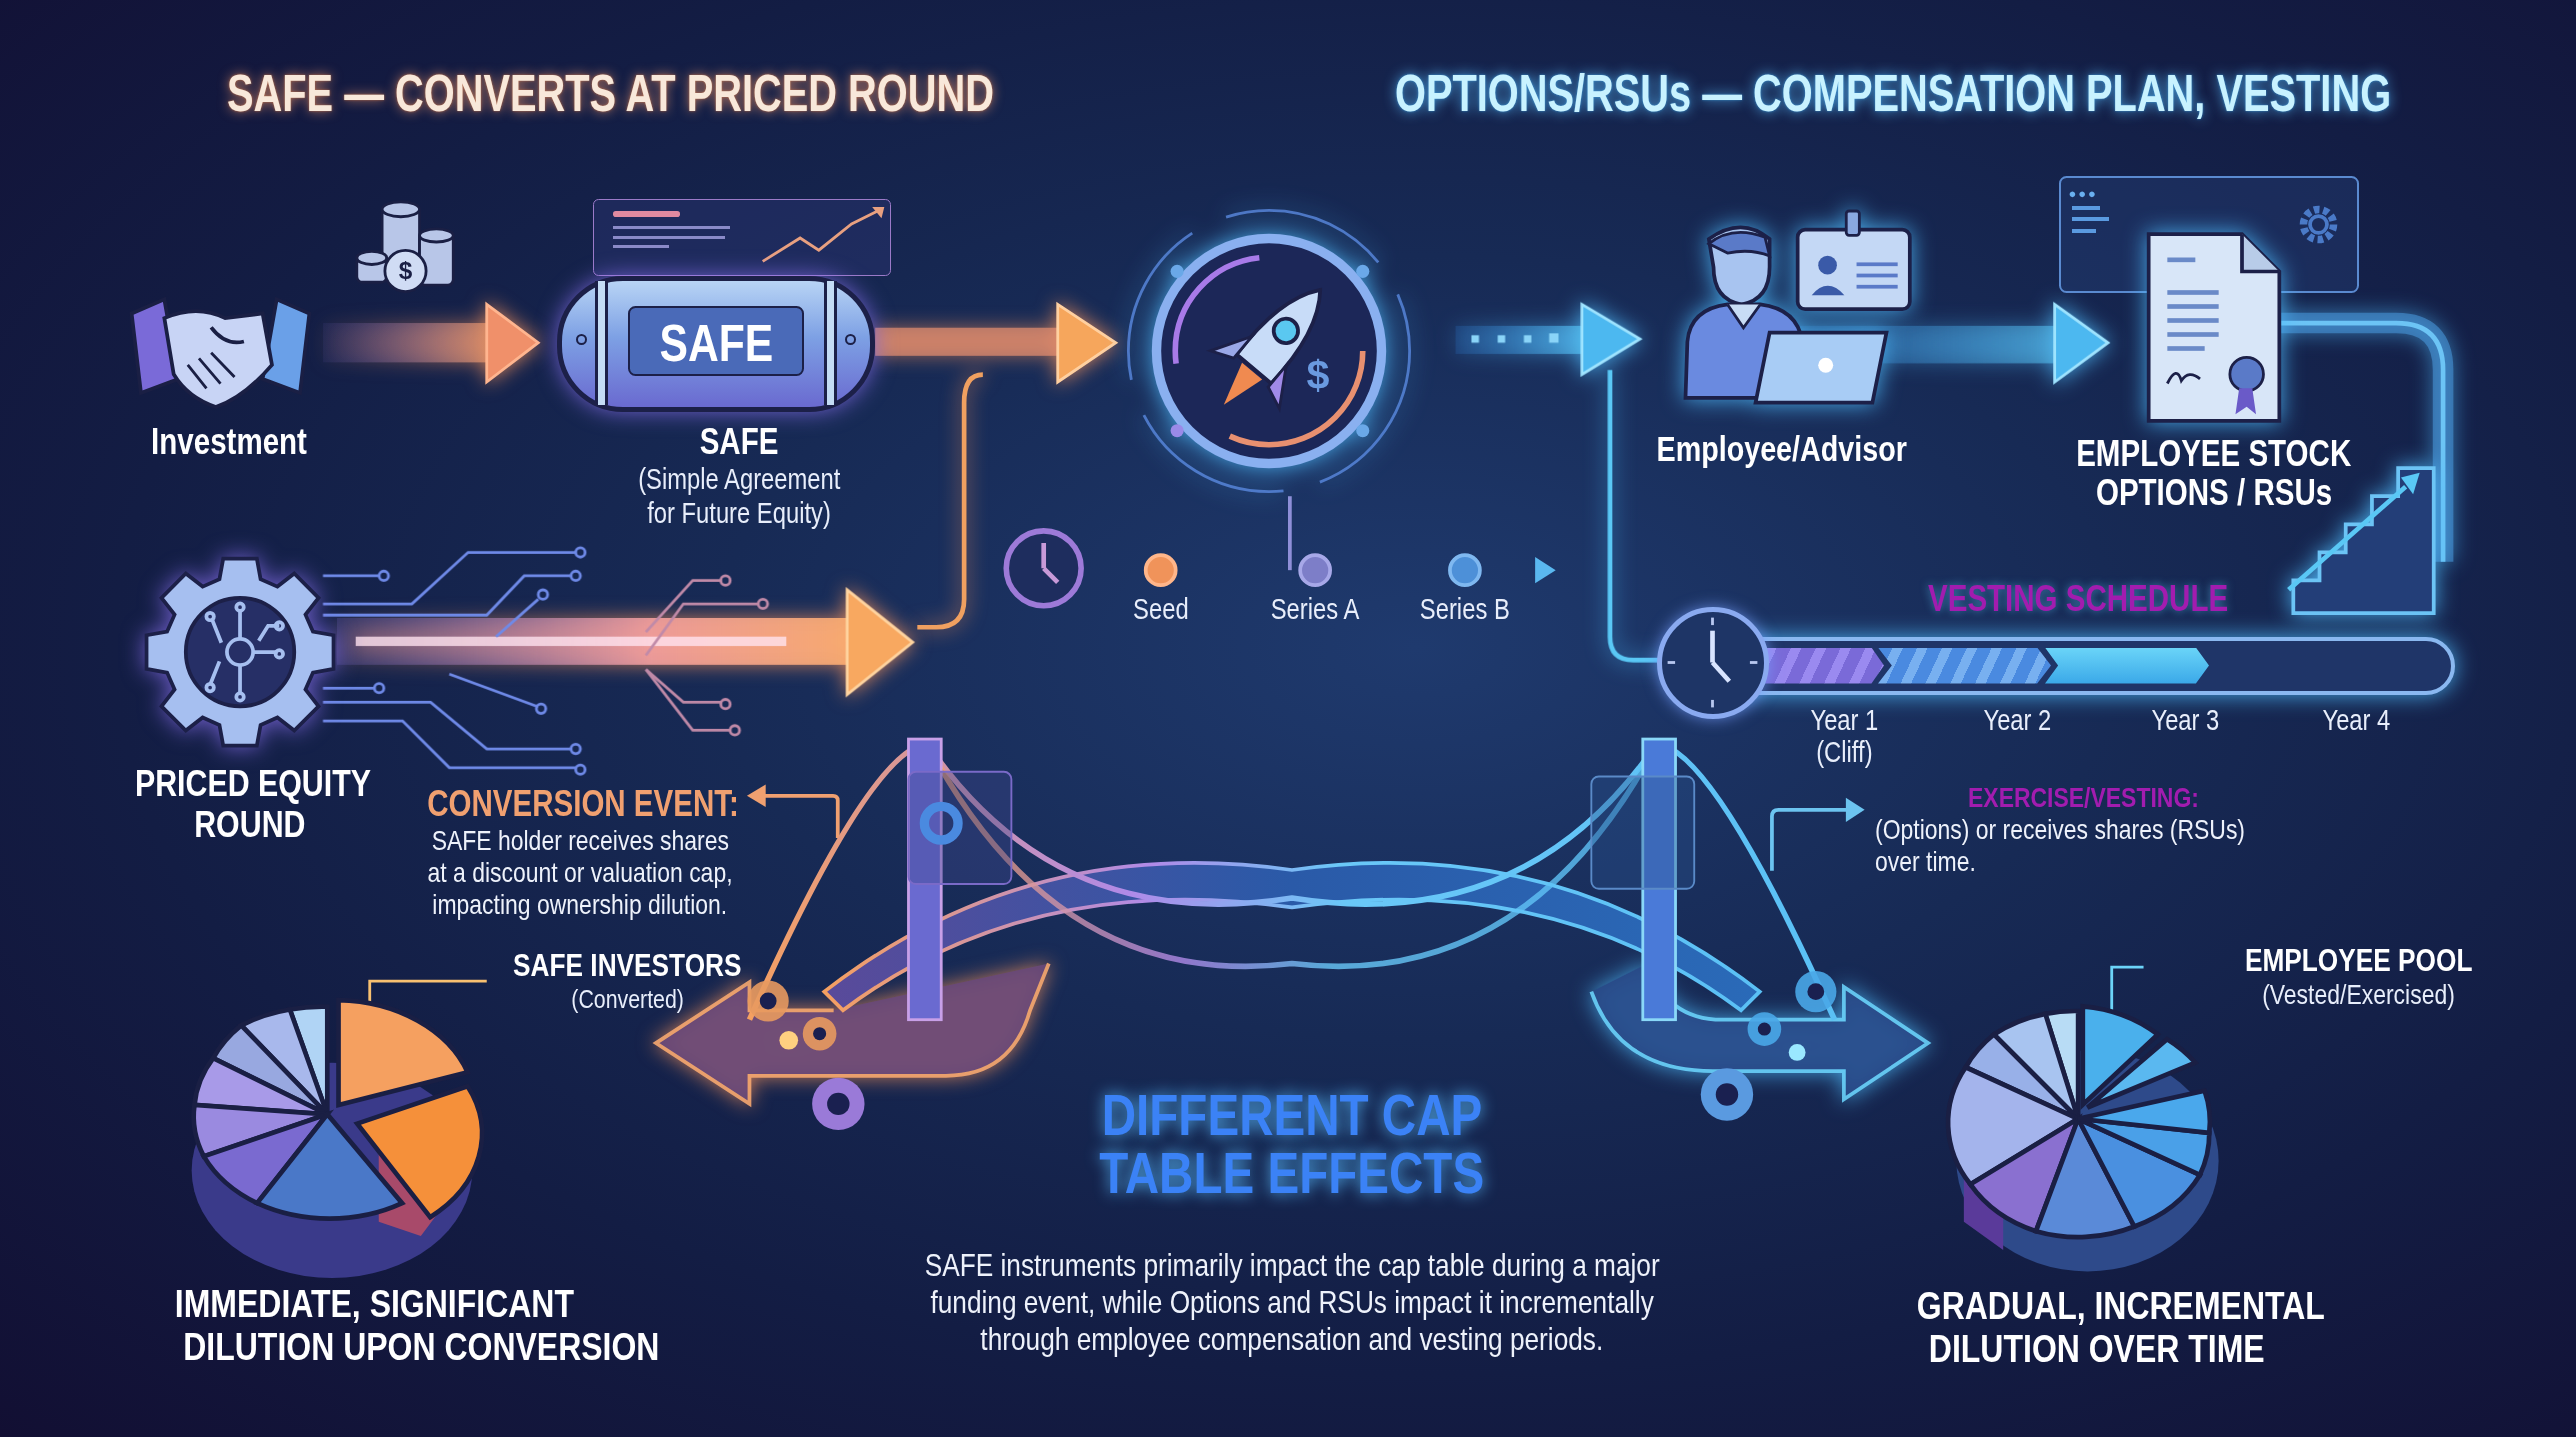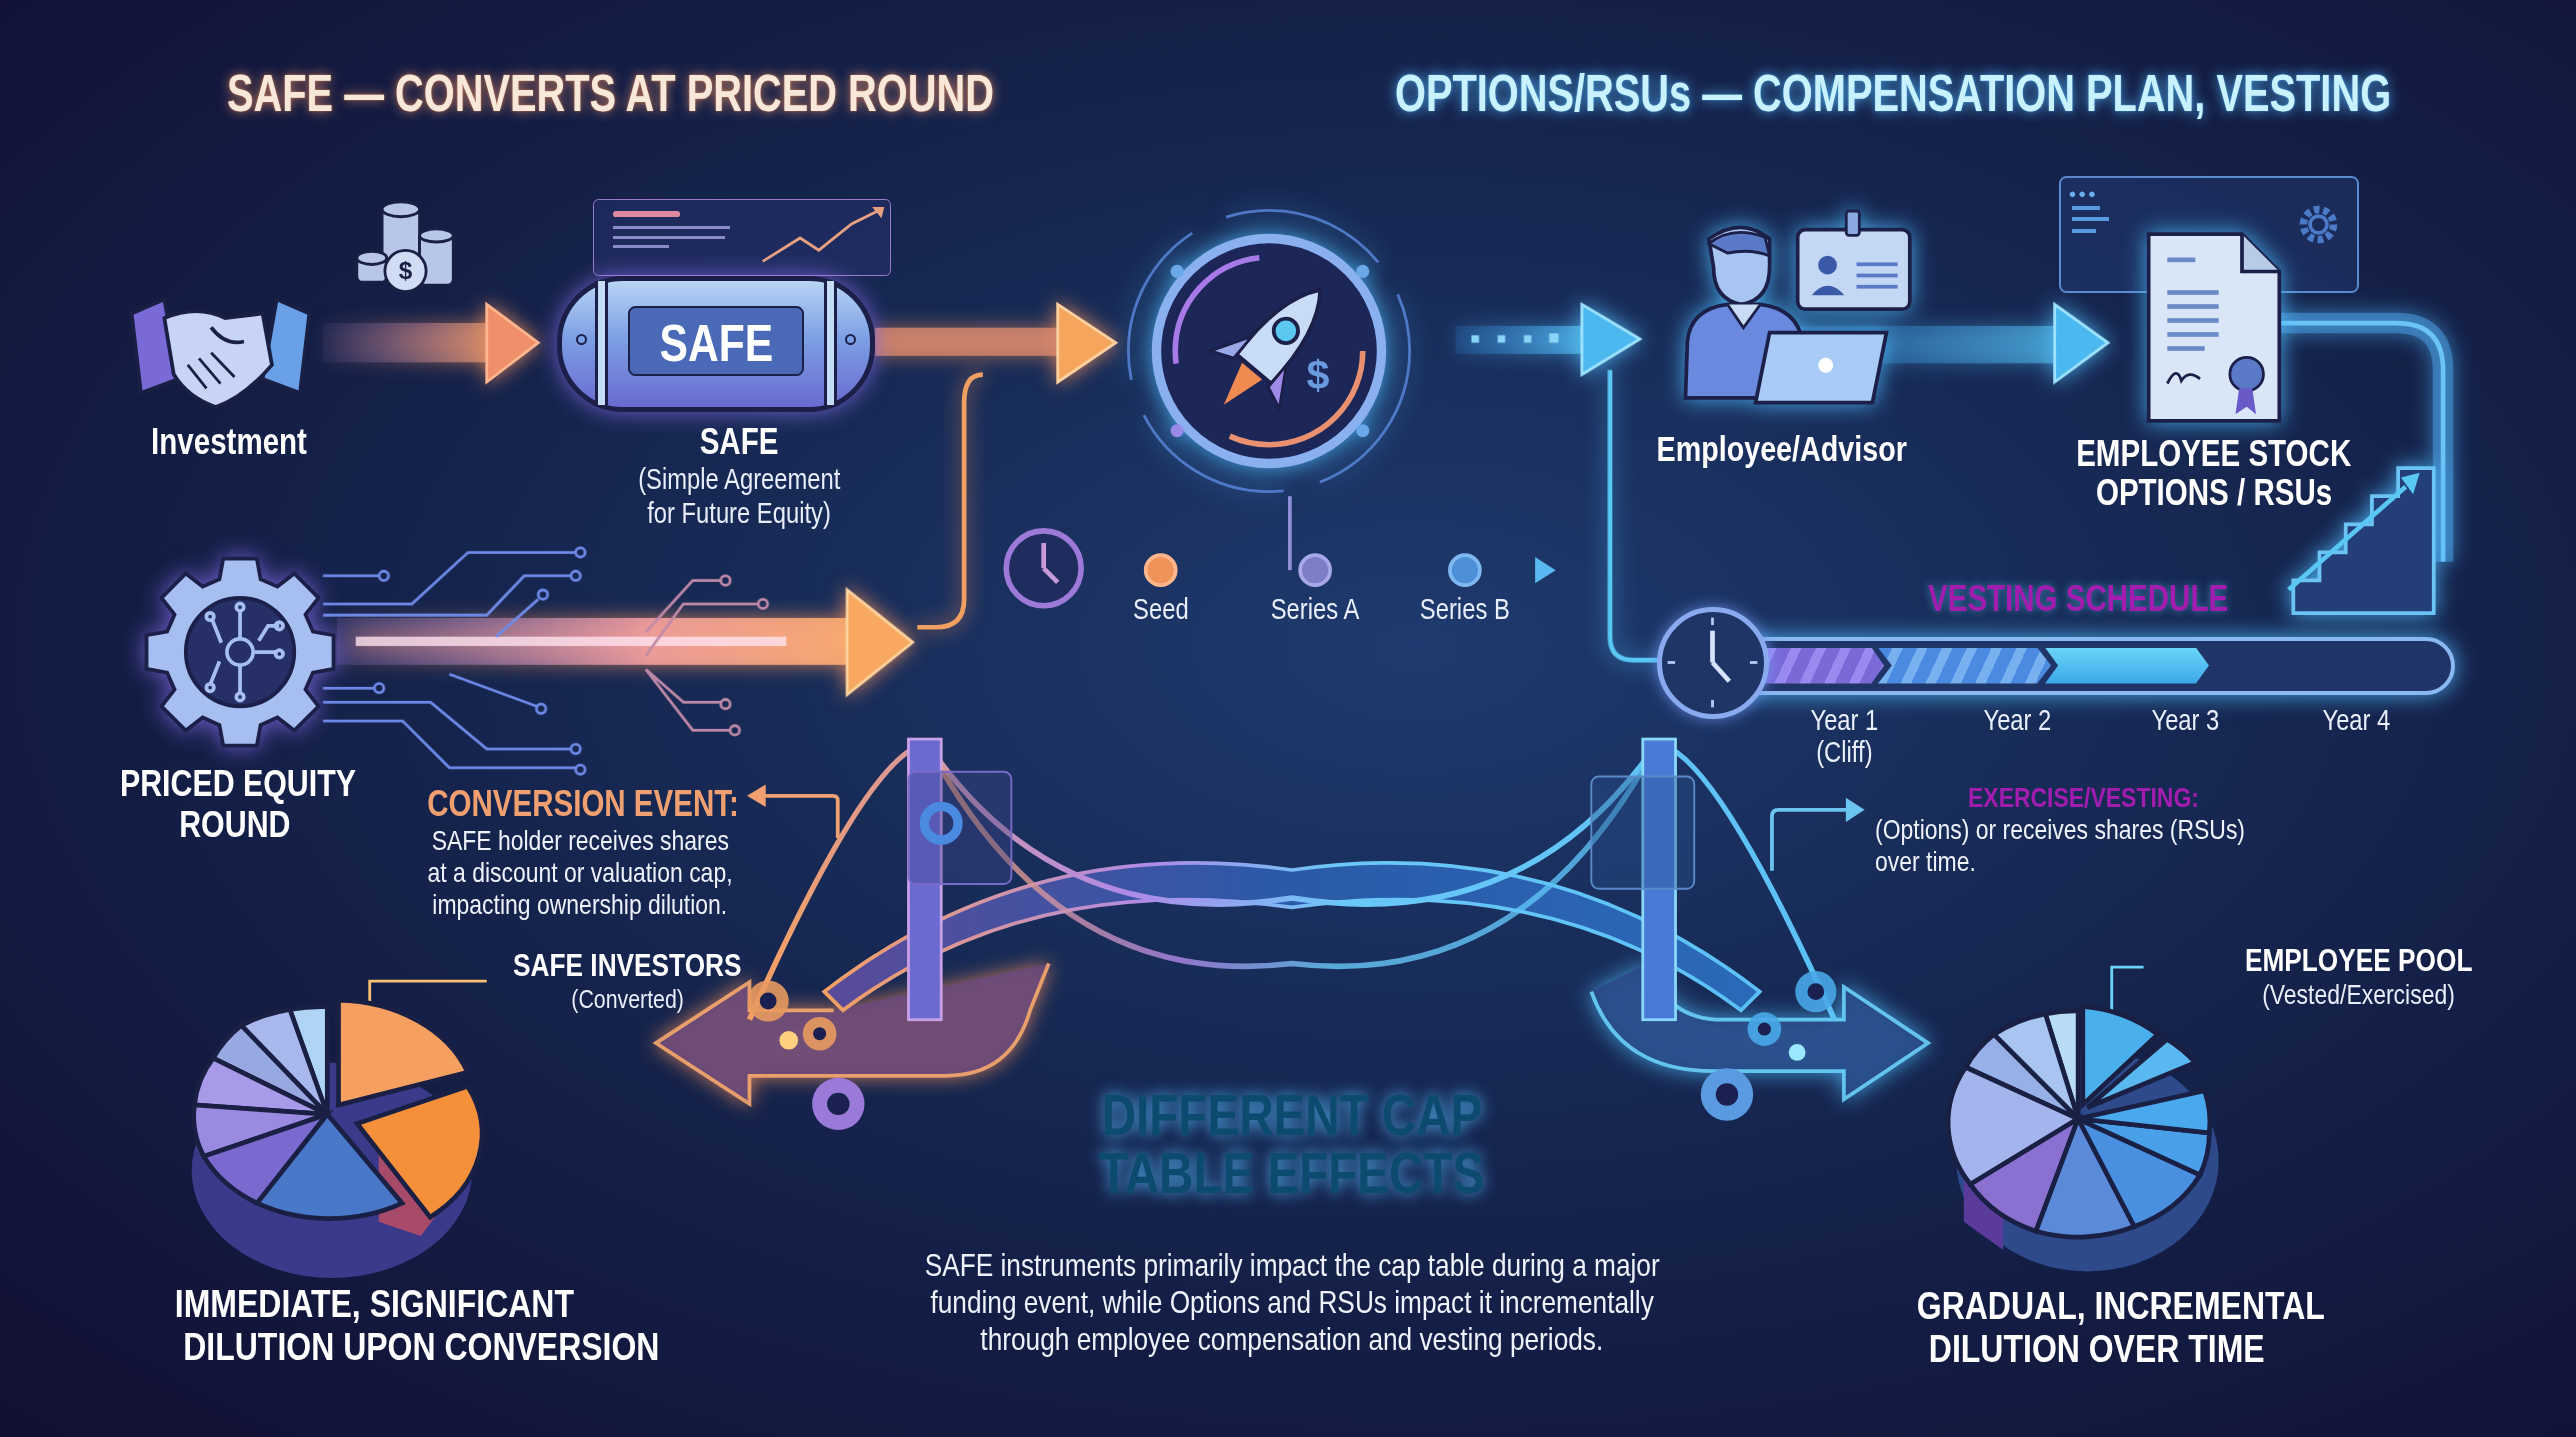--- a/index.html
+++ b/index.html
@@ -226,21 +226,21 @@
         <circle cx="0" cy="-48" r="4"></circle>
           <circle cx="-32" cy="-38" r="4"></circle>
           <circle cx="42" cy="-28" r="4"></circle>
         <circle cx="-32" cy="38" r="4"></circle>
           <circle cx="0" cy="48" r="4"></circle>
           <circle cx="42" cy="2" r="4"></circle>
       </g>
     </g>
   </svg>
 </div>
-<div class="abs lbl" style="left:94px;top:763px;width:281px;font-size:37px;line-height:41px;">
+<div class="abs lbl" style="left:109px;top:763px;width:281px;font-size:37px;line-height:41px;">
   <div><span class="narrow">PRICED EQUITY</span></div>
   <div><span class="narrow">ROUND</span></div>
 </div>
 
 <div class="abs glow-blue" style="left:1119px;top:201px;width:300px;height:300px;">
   <svg width="300" height="300" style="left:0;top:0;" viewBox="0 0 320 320">
     <circle cx="160" cy="160" r="150" fill="none" stroke="#5a8ae0" stroke-width="3" stroke-dasharray="180 40" opacity="0.8"></circle>
     <circle cx="160" cy="160" r="120" fill="#1c2758" stroke="#8ab0f0" stroke-width="10"></circle>
     <circle cx="160" cy="160" r="100" fill="none" stroke="#e89070" stroke-width="6" stroke-dasharray="200 430"></circle>
     <circle cx="160" cy="160" r="100" fill="none" stroke="#a87ae8" stroke-width="6" stroke-dasharray="0 300 160 400"></circle>
@@ -443,21 +443,21 @@
         <circle cx="1205" cy="340" r="7"></circle>
         <circle cx="1165" cy="410" r="12"></circle>
       </g>
 
     <rect x="290" y="65" width="110" height="120" rx="8" fill="rgba(60,70,140,0.4)" stroke="#7a6ac8" stroke-width="2"></rect>
     <circle cx="325" cy="120" r="18" fill="none" stroke="#4a8ae0" stroke-width="10"></circle>
     <rect x="1020" y="70" width="110" height="120" rx="8" fill="rgba(40,80,140,0.4)" stroke="#5a8ac8" stroke-width="2"></rect>
   </svg>
 </div>
 
-<div class="abs" style="left:1011px;top:1086px;width:562px;text-align:center;font-size:58px;font-weight:700;color:#0c4a6e;line-height:58px;text-shadow:0 0 17px rgba(90,190,255,0.9);">
+<div class="abs" style="left:1011px;top:1086px;width:562px;text-align:center;font-size:58px;font-weight:700;color:#3b82f6;line-height:58px;text-shadow:0 0 17px rgba(90,190,255,0.9);">
   <div><span class="narrow">DIFFERENT CAP</span></div>
   <div><span class="narrow">TABLE EFFECTS</span></div>
 </div>
 <div class="abs" style="left:777px;top:1247px;width:1030px;text-align:center;font-size:32px;color:#eef2fb;line-height:37px;white-space:nowrap;">
   <div><span class="narrow">SAFE instruments primarily impact the cap table during a major</span></div>
   <div><span class="narrow">funding event, while Options and RSUs impact it incrementally</span></div>
   <div><span class="narrow">through employee compensation and vesting periods.</span></div>
 </div>
 
 <div class="abs" style="left:187px;top:983px;width:318px;height:300px;">

